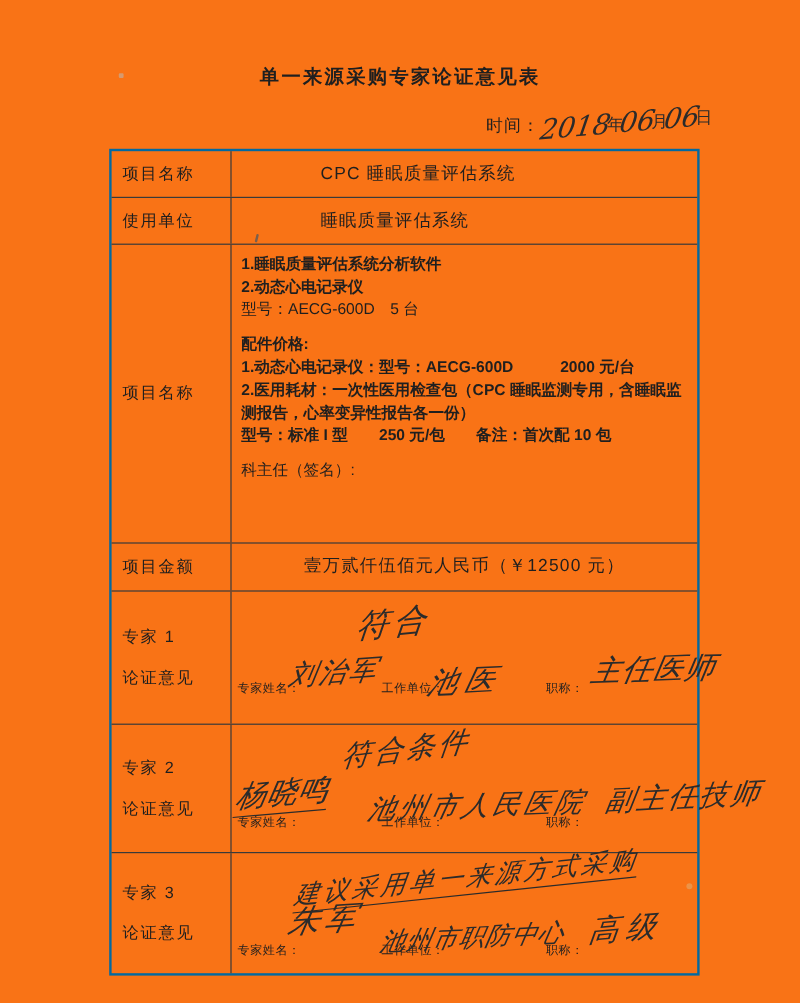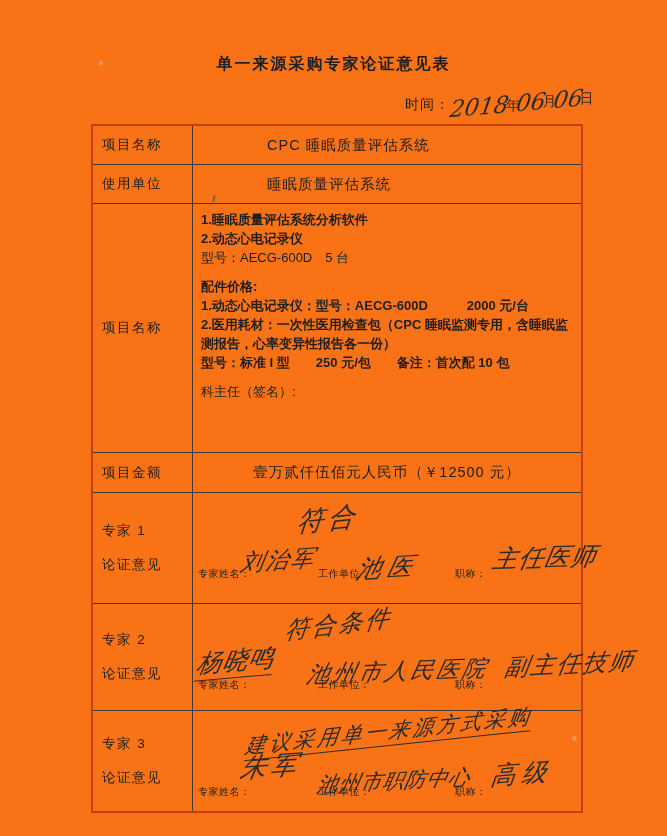--- a/index.html
+++ b/index.html
@@ -14,21 +14,21 @@
     font-size:16px; font-weight:bold; letter-spacing:2px;
   }
   .time-line { position:absolute; top:90px; left:405px; height:34px; }
   .time-label { font-size:14px; letter-spacing:1px; vertical-align:top; display:inline-block; margin-top:6px;}
   .hw { font-family:"DejaVu Serif", serif; font-style:italic; color:#2b2b2b; white-space:nowrap; }
   .hw-date { font-size:23px; display:inline-block; transform:rotate(-5deg) skewX(-14deg); }
   .date-unit { font-size:14px; font-family:"Liberation Sans", sans-serif; font-style:normal; display:inline-block; transform:skewX(14deg) rotate(5deg); margin:0 -3px; position:relative; top:-2px;}
   
   .form-table {
     position:absolute; left:91px; top:124px; width:492px;
-    border:2px solid #c2410c; box-sizing:border-box; background:transparent;
+    border:2px solid #0369a1; box-sizing:border-box; background:transparent;
   }
   .t-row { display:flex; border-top:1.5px solid #3a3a3a; }
   .t-row:first-child { border-top:none; }
   .t-label {
     width:100px; min-width:100px; border-right:1.5px solid #3a3a3a;
     display:flex; flex-direction:column; justify-content:center;
     padding-left:9px; box-sizing:border-box;
     font-size:13.5px; letter-spacing:1.5px;
   }
   .t-label .lbl2 { margin-top:16px; }

